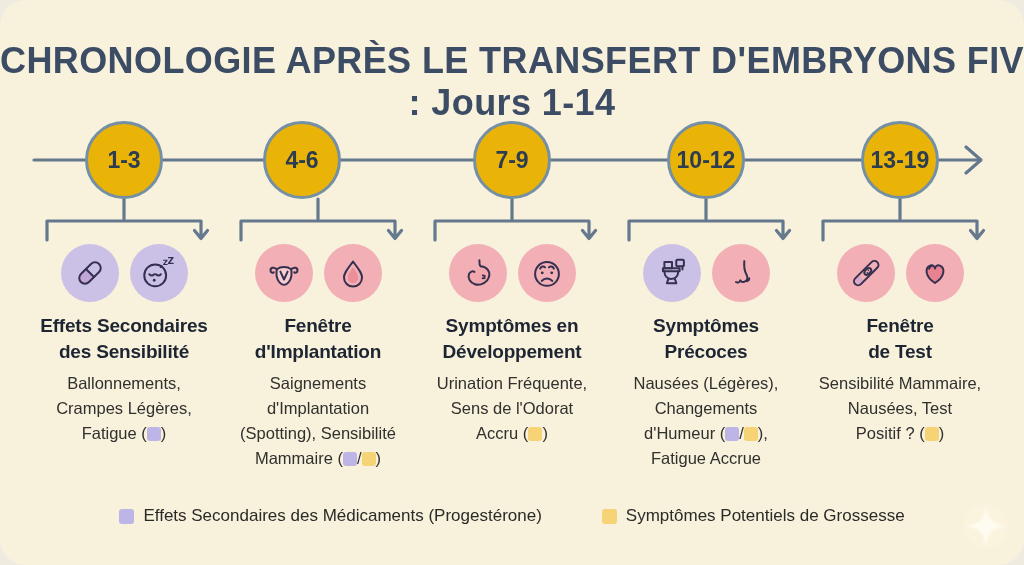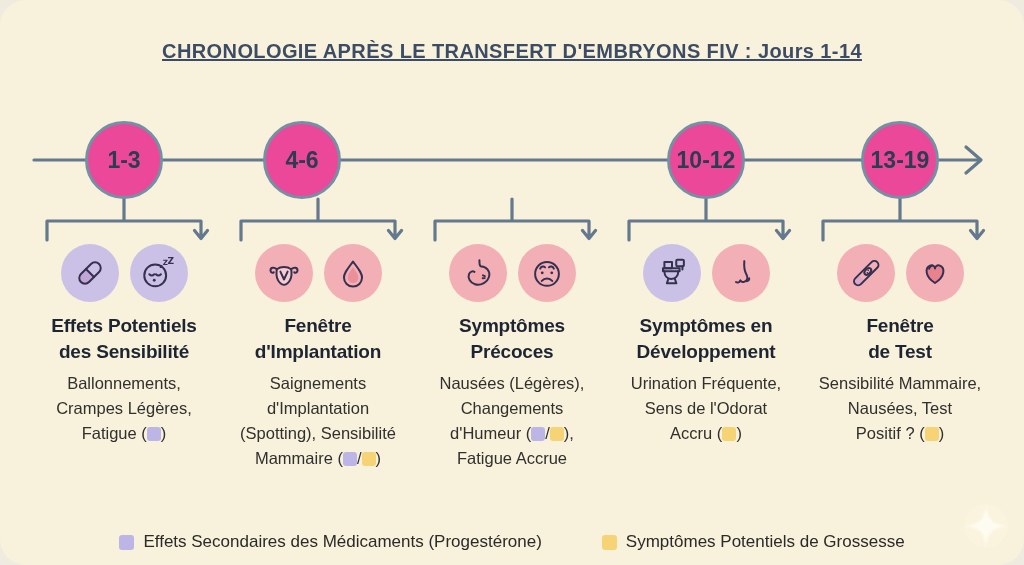--- a/index.html
+++ b/index.html
@@ -1,23 +1,23 @@
 <!DOCTYPE html>
 <html><head>
 <meta charset="utf-8">
 <style>
   html,body{margin:0;padding:0;}
   body{font-family:"Liberation Sans","DejaVu Sans",sans-serif;background:#f0ebe0;}
   .stage{position:relative;width:1024px;height:565px;background:#f0ebe0;overflow:hidden;}
   .panel{position:absolute;inset:0;background:#f8f1db;border-radius:26px;}
   .title{position:absolute;top:40px;left:0;width:100%;text-align:center;
-         font-size:20px;font-weight:800;letter-spacing:.4px;color:#3d4c65;text-decoration:underline;}
+         font-size:36px;font-weight:800;letter-spacing:.4px;color:#3d4c65;}
   .connector-svg{position:absolute;left:0;top:0;width:1024px;height:565px;}
   .node{position:absolute;top:121px;width:78px;height:78px;box-sizing:border-box;
-        background:#ec4899;border:3px solid #7490a5;border-radius:50%;
+        background:#eab308;border:3px solid #7490a5;border-radius:50%;
         display:flex;align-items:center;justify-content:center;
         font-size:23px;font-weight:700;color:#2c3c51;}
   .node1{left:85px}.node2{left:263px}.node3{left:473px}.node4{left:667px}.node5{left:861px}
   .icons-row{position:absolute;top:244px;left:27px;width:970px;display:grid;
              grid-template-columns:repeat(5,194px);}
   .icon-cell{display:flex;justify-content:center;gap:11px;}
   .icon-circle{width:58px;height:58px;border-radius:50%;display:flex;
                align-items:center;justify-content:center;}
   .icon-purple{background:#cbc1e7;}
   .icon-pink{background:#f2afb5;}
@@ -25,21 +25,21 @@
            grid-template-columns:repeat(5,194px);}
   .column{text-align:center;}
   .col-heading{margin:0;font-size:19px;line-height:26px;font-weight:800;
                color:#1d2533;letter-spacing:-.2px;}
   .col-heading span{white-space:nowrap;}
   .col-body{margin:6px 0 0 0;font-size:16.5px;line-height:25px;color:#30302e;}
   .col-body span{white-space:nowrap;}
   .sw{display:inline-block;width:14px;height:14px;border-radius:3px;
       vertical-align:-2px;background:#bdb5e5;}
   .sw-y{background:#f6d475;}
-  .legend{position:absolute;top:532px;left:0;width:100%;display:flex;
+  .legend{position:absolute;top:506px;left:0;width:100%;display:flex;
           justify-content:center;gap:60px;font-size:17px;color:#2a2a28;}
   .legend-item{display:flex;align-items:center;}
   .legend-sw{width:15px;height:15px;margin-right:9px;border-radius:3px;}
   .sparkle{position:absolute;left:958px;top:498px;width:56px;height:56px;}
   .ico{stroke:#35304f;stroke-width:2.1;fill:none;stroke-linecap:round;stroke-linejoin:round;}
 </style>
 </head>
 <body>
 
 <div class="stage">
@@ -63,20 +63,23 @@
       <path d="M900 199 V221 M823 240 V221 H977 V237 M970.5 230.5 L977 238.5 L983.5 230.5"></path>
     </g>
   </svg>
 
   <div class="node node1">
       <span>1-3</span>
     </div>
   <div class="node node2">
       <span>4-6</span>
     </div>
+  <div class="node node3">
+      <span>7-9</span>
+    </div>
   <div class="node node4">
       <span>10-12</span>
     </div>
   <div class="node node5">
       <span>13-19</span>
     </div>
 
   <div class="icons-row">
     <div class="icon-cell">
       <div class="icon-circle icon-purple">
@@ -169,21 +172,21 @@
           <path d="M20 30.5 C9 23.5 9.5 14.5 14.8 12.3 C18 11 20 13.6 20 15.2 C20 13.6 22 11 25.2 12.3 C30.5 14.5 31 23.5 20 30.5 Z" fill="#e8828f" stroke="#35304f" stroke-width="2.1" stroke-linejoin="round"></path>
           <path class="ico" d="M13.8 15.6 q.6 -2.6 3 -3.4" stroke-width="1.6"></path>
         </svg>
       </div>
     </div>
   </div>
 
   <div class="columns">
     <div class="column">
       <h3 class="col-heading">
-        <span>Effets Potentiels</span><br>
+        <span>Effets Secondaires</span><br>
         <span>des Sensibilité</span>
       </h3>
       <p class="col-body">
         <span>Ballonnements,</span><br>
         <span>Crampes Légères,</span><br>
         <span><span>Fatigue (</span><span class="sw" style="background-color: rgb(189, 181, 229);"></span><span>)</span></span>
       </p>
     </div>
     <div class="column">
       <h3 class="col-heading">
@@ -192,39 +195,39 @@
       </h3>
       <p class="col-body">
         <span>Saignements</span><br>
         <span>d'Implantation</span><br>
         <span>(Spotting), Sensibilité</span><br>
         <span><span>Mammaire (</span><span class="sw" style="background-color: rgb(189, 181, 229);"></span><span>/</span><span class="sw sw-y" style="background-color: rgb(246, 212, 117);"></span><span>)</span></span>
       </p>
     </div>
     <div class="column">
       <h3 class="col-heading">
+        <span>Symptômes en</span><br>
+        <span>Développement</span>
+      </h3>
+      <p class="col-body">
+        <span>Urination Fréquente,</span><br>
+        <span>Sens de l'Odorat</span><br>
+        <span><span>Accru (</span><span class="sw sw-y" style="background-color: rgb(246, 212, 117);"></span><span>)</span></span>
+      </p>
+    </div>
+    <div class="column">
+      <h3 class="col-heading">
         <span>Symptômes</span><br>
         <span>Précoces</span>
       </h3>
       <p class="col-body">
         <span>Nausées (Légères),</span><br>
         <span>Changements</span><br>
         <span><span>d'Humeur (</span><span class="sw" style="background-color: rgb(189, 181, 229);"></span><span>/</span><span class="sw sw-y" style="background-color: rgb(246, 212, 117);"></span><span>),</span></span><br>
         <span>Fatigue Accrue</span>
-      </p>
-    </div>
-    <div class="column">
-      <h3 class="col-heading">
-        <span>Symptômes en</span><br>
-        <span>Développement</span>
-      </h3>
-      <p class="col-body">
-        <span>Urination Fréquente,</span><br>
-        <span>Sens de l'Odorat</span><br>
-        <span><span>Accru (</span><span class="sw sw-y" style="background-color: rgb(246, 212, 117);"></span><span>)</span></span>
       </p>
     </div>
     <div class="column">
       <h3 class="col-heading">
         <span>Fenêtre</span><br>
         <span>de Test</span>
       </h3>
       <p class="col-body">
         <span>Sensibilité Mammaire,</span><br>
         <span>Nausées, Test</span><br>

